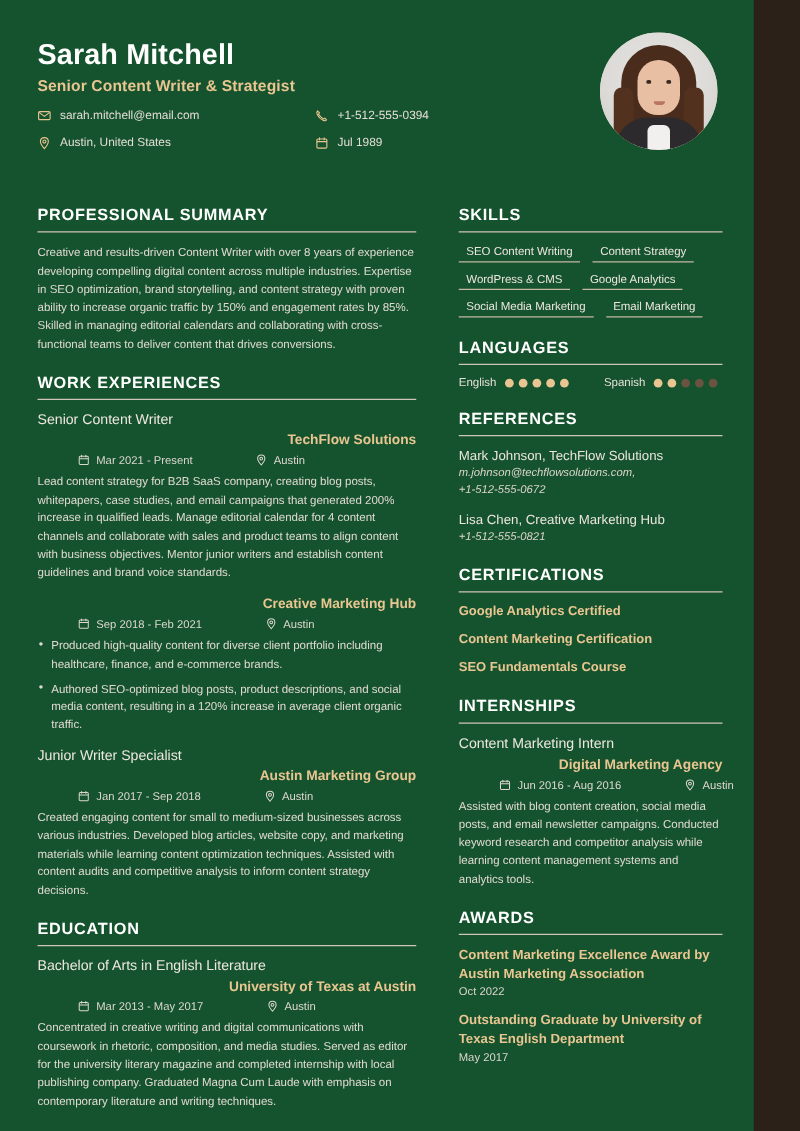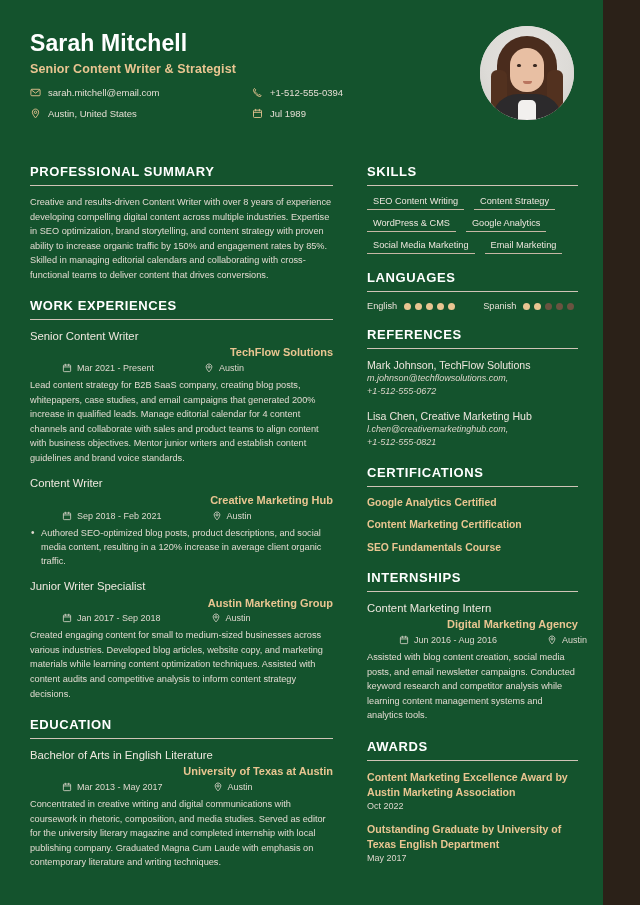--- a/index.html
+++ b/index.html
@@ -365,21 +365,20 @@
                   <circle cx="8" cy="6.2" r="1.8"></circle>
                 </svg>
               </span>
               <span>Austin</span>
             </div>
           </div>
           <div class="body-text">Lead content strategy for B2B SaaS company, creating blog posts, whitepapers, case studies, and email campaigns that generated 200% increase in qualified leads. Manage editorial calendar for 4 content channels and collaborate with sales and product teams to align content with business objectives. Mentor junior writers and establish content guidelines and brand voice standards.</div>
         </div>
 
         <div class="entry">
-          <div class="entry-title">Content Writer</div>
           <div class="entry-org">Creative Marketing Hub</div>
           <div class="entry-meta">
             <div class="meta-item">
               <span class="ic">
                 <svg width="10" height="10" viewBox="0 0 16 16" fill="none" stroke="#ded7cd" stroke-width="1.3">
                   <rect x="2.2" y="3.2" width="11.6" height="10.6" rx="1.3"></rect>
                   <path d="M2.2 6.3 H13.8"></path>
                   <path d="M5.3 1.9 V4.2 M10.7 1.9 V4.2" stroke-linecap="round"></path>
                 </svg>
               </span>
@@ -389,20 +388,21 @@
               <span class="ic">
                 <svg width="10" height="10" viewBox="0 0 16 16" fill="none" stroke="#ded7cd" stroke-width="1.3">
                   <path d="M8 1.6 C5.4 1.6 3.4 3.6 3.4 6.2 C3.4 9.3 8 14.4 8 14.4 C8 14.4 12.6 9.3 12.6 6.2 C12.6 3.6 10.6 1.6 8 1.6 Z"></path>
                   <circle cx="8" cy="6.2" r="1.8"></circle>
                 </svg>
               </span>
               <span>Austin</span>
             </div>
           </div>
           <ul class="bullets">
+            <li>Produced high-quality content for diverse client portfolio including healthcare, finance, and e-commerce brands.</li>
             <li>Authored SEO-optimized blog posts, product descriptions, and social media content, resulting in a 120% increase in average client organic traffic.</li>
           </ul>
         </div>
 
         <div class="entry">
           <div class="entry-title">Junior Writer Specialist</div>
           <div class="entry-org">Austin Marketing Group</div>
           <div class="entry-meta">
             <div class="meta-item">
               <span class="ic">
@@ -508,21 +508,20 @@
         <div class="section-title">REFERENCES</div>
         <div class="section-rule"></div>
 
         <div class="ref">
           <div class="ref-name">Mark Johnson, TechFlow Solutions</div>
           <div class="ref-detail">m.johnson@techflowsolutions.com,</div>
           <div class="ref-detail">+1-512-555-0672</div>
         </div>
         <div class="ref">
           <div class="ref-name">Lisa Chen, Creative Marketing Hub</div>
-          <div class="ref-detail">l.chen@creativemarketinghub.com,</div>
           <div class="ref-detail">+1-512-555-0821</div>
         </div>
       </div>
 
       <div class="section">
         <div class="section-title">CERTIFICATIONS</div>
         <div class="section-rule"></div>
         <div class="cert">Google Analytics Certified</div>
         <div class="cert">Content Marketing Certification</div>
         <div class="cert">SEO Fundamentals Course</div>

